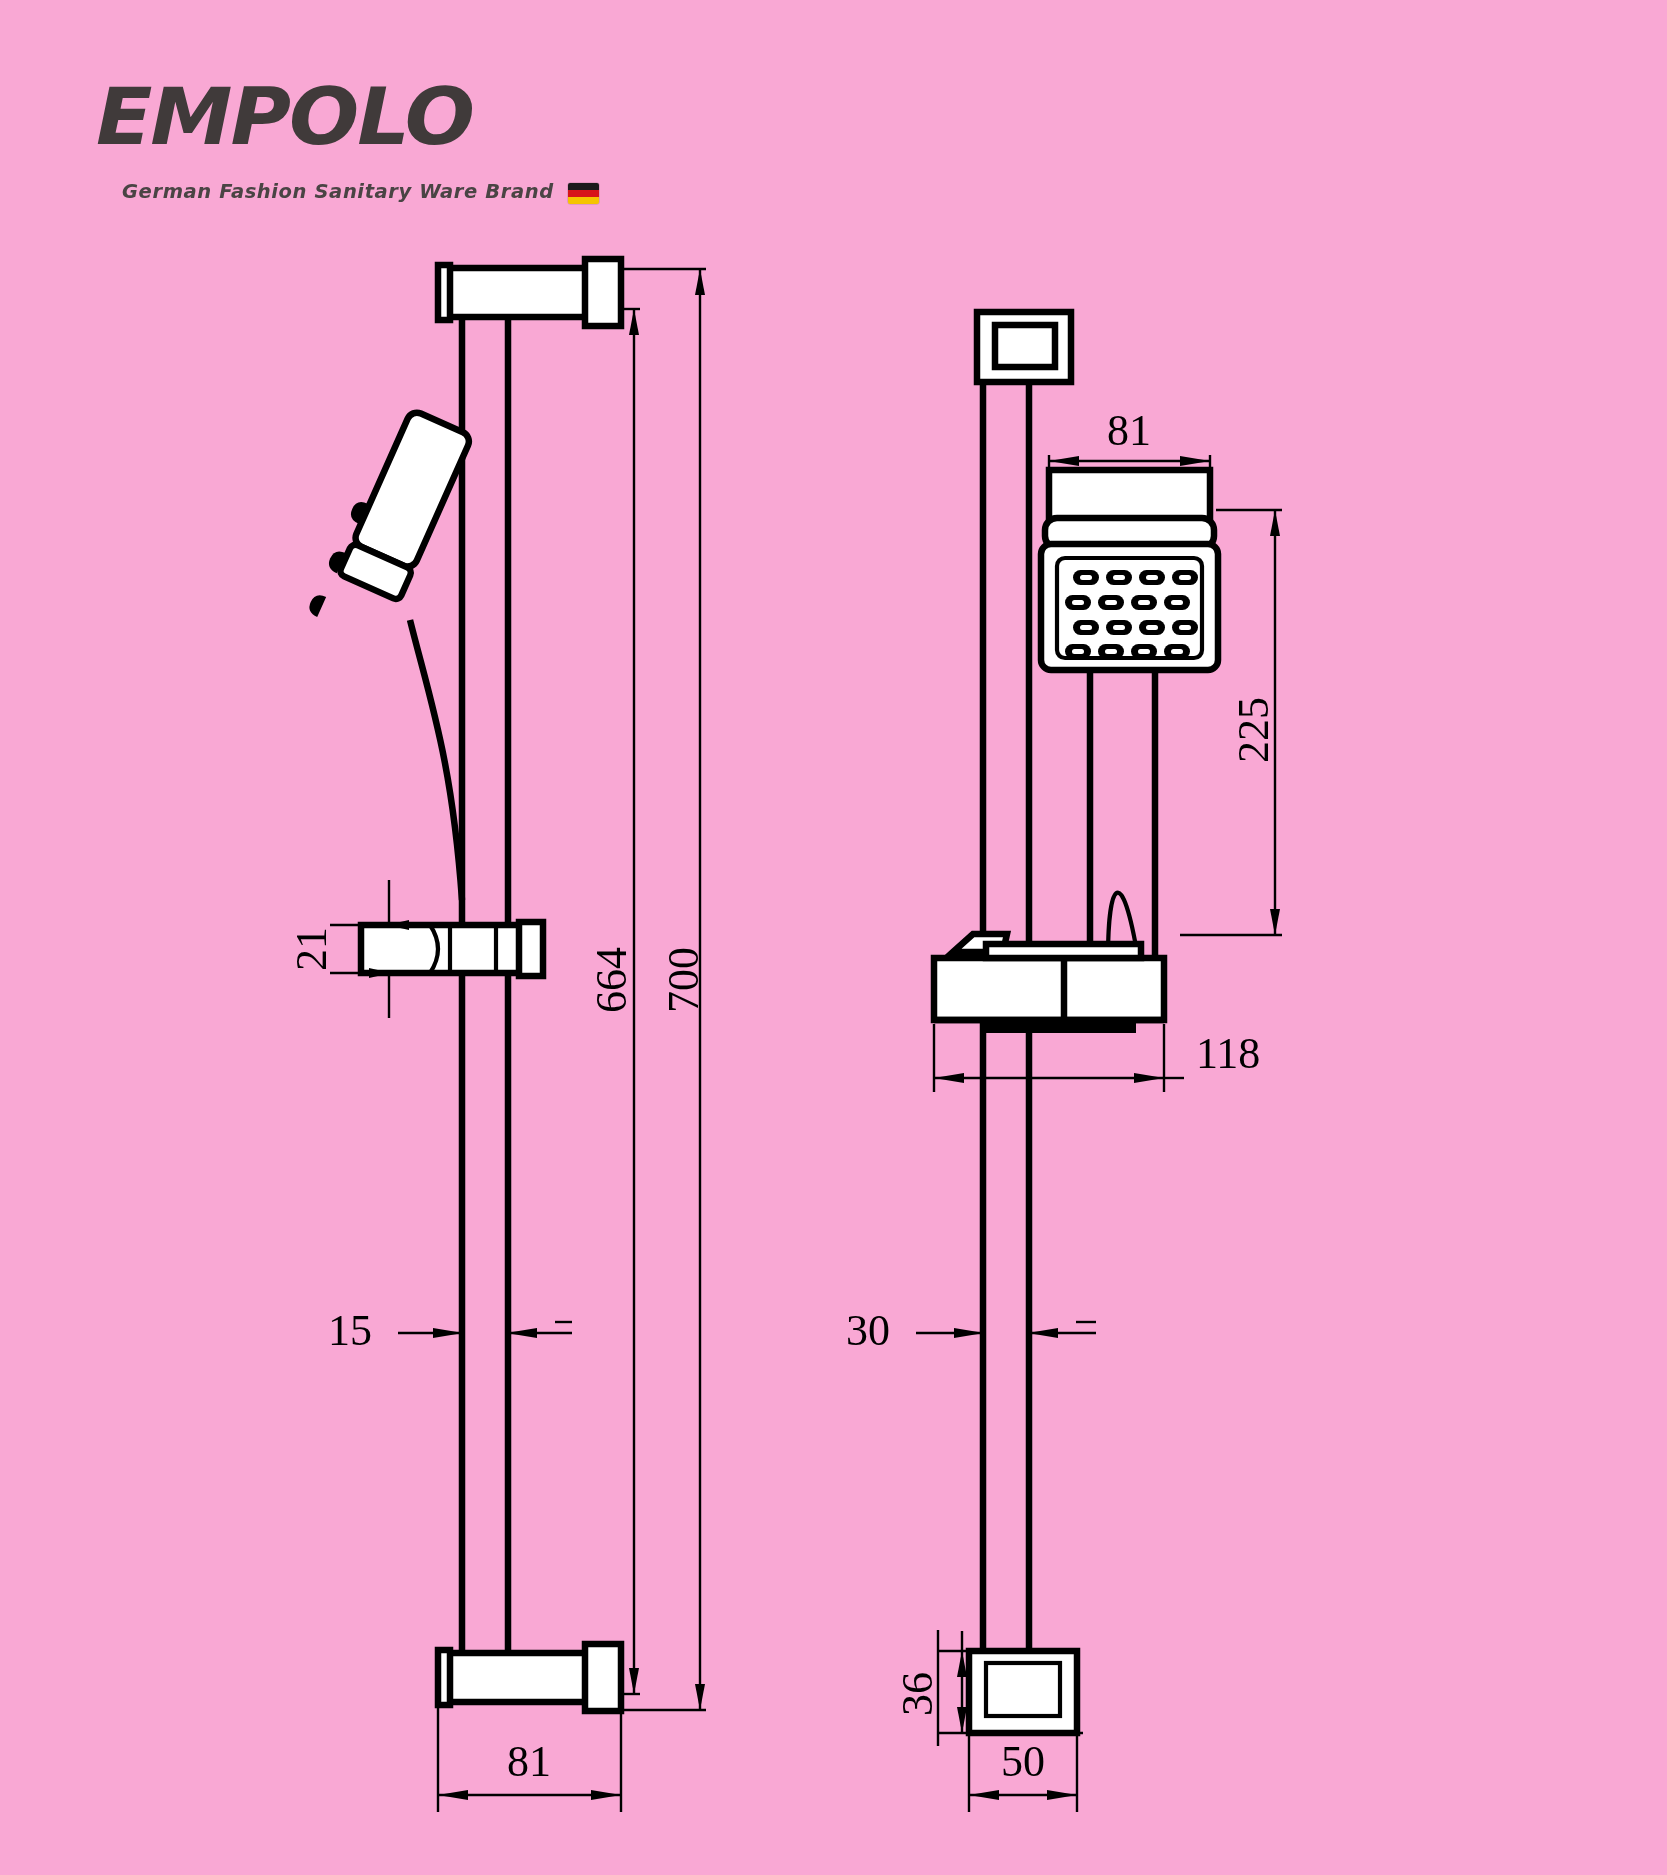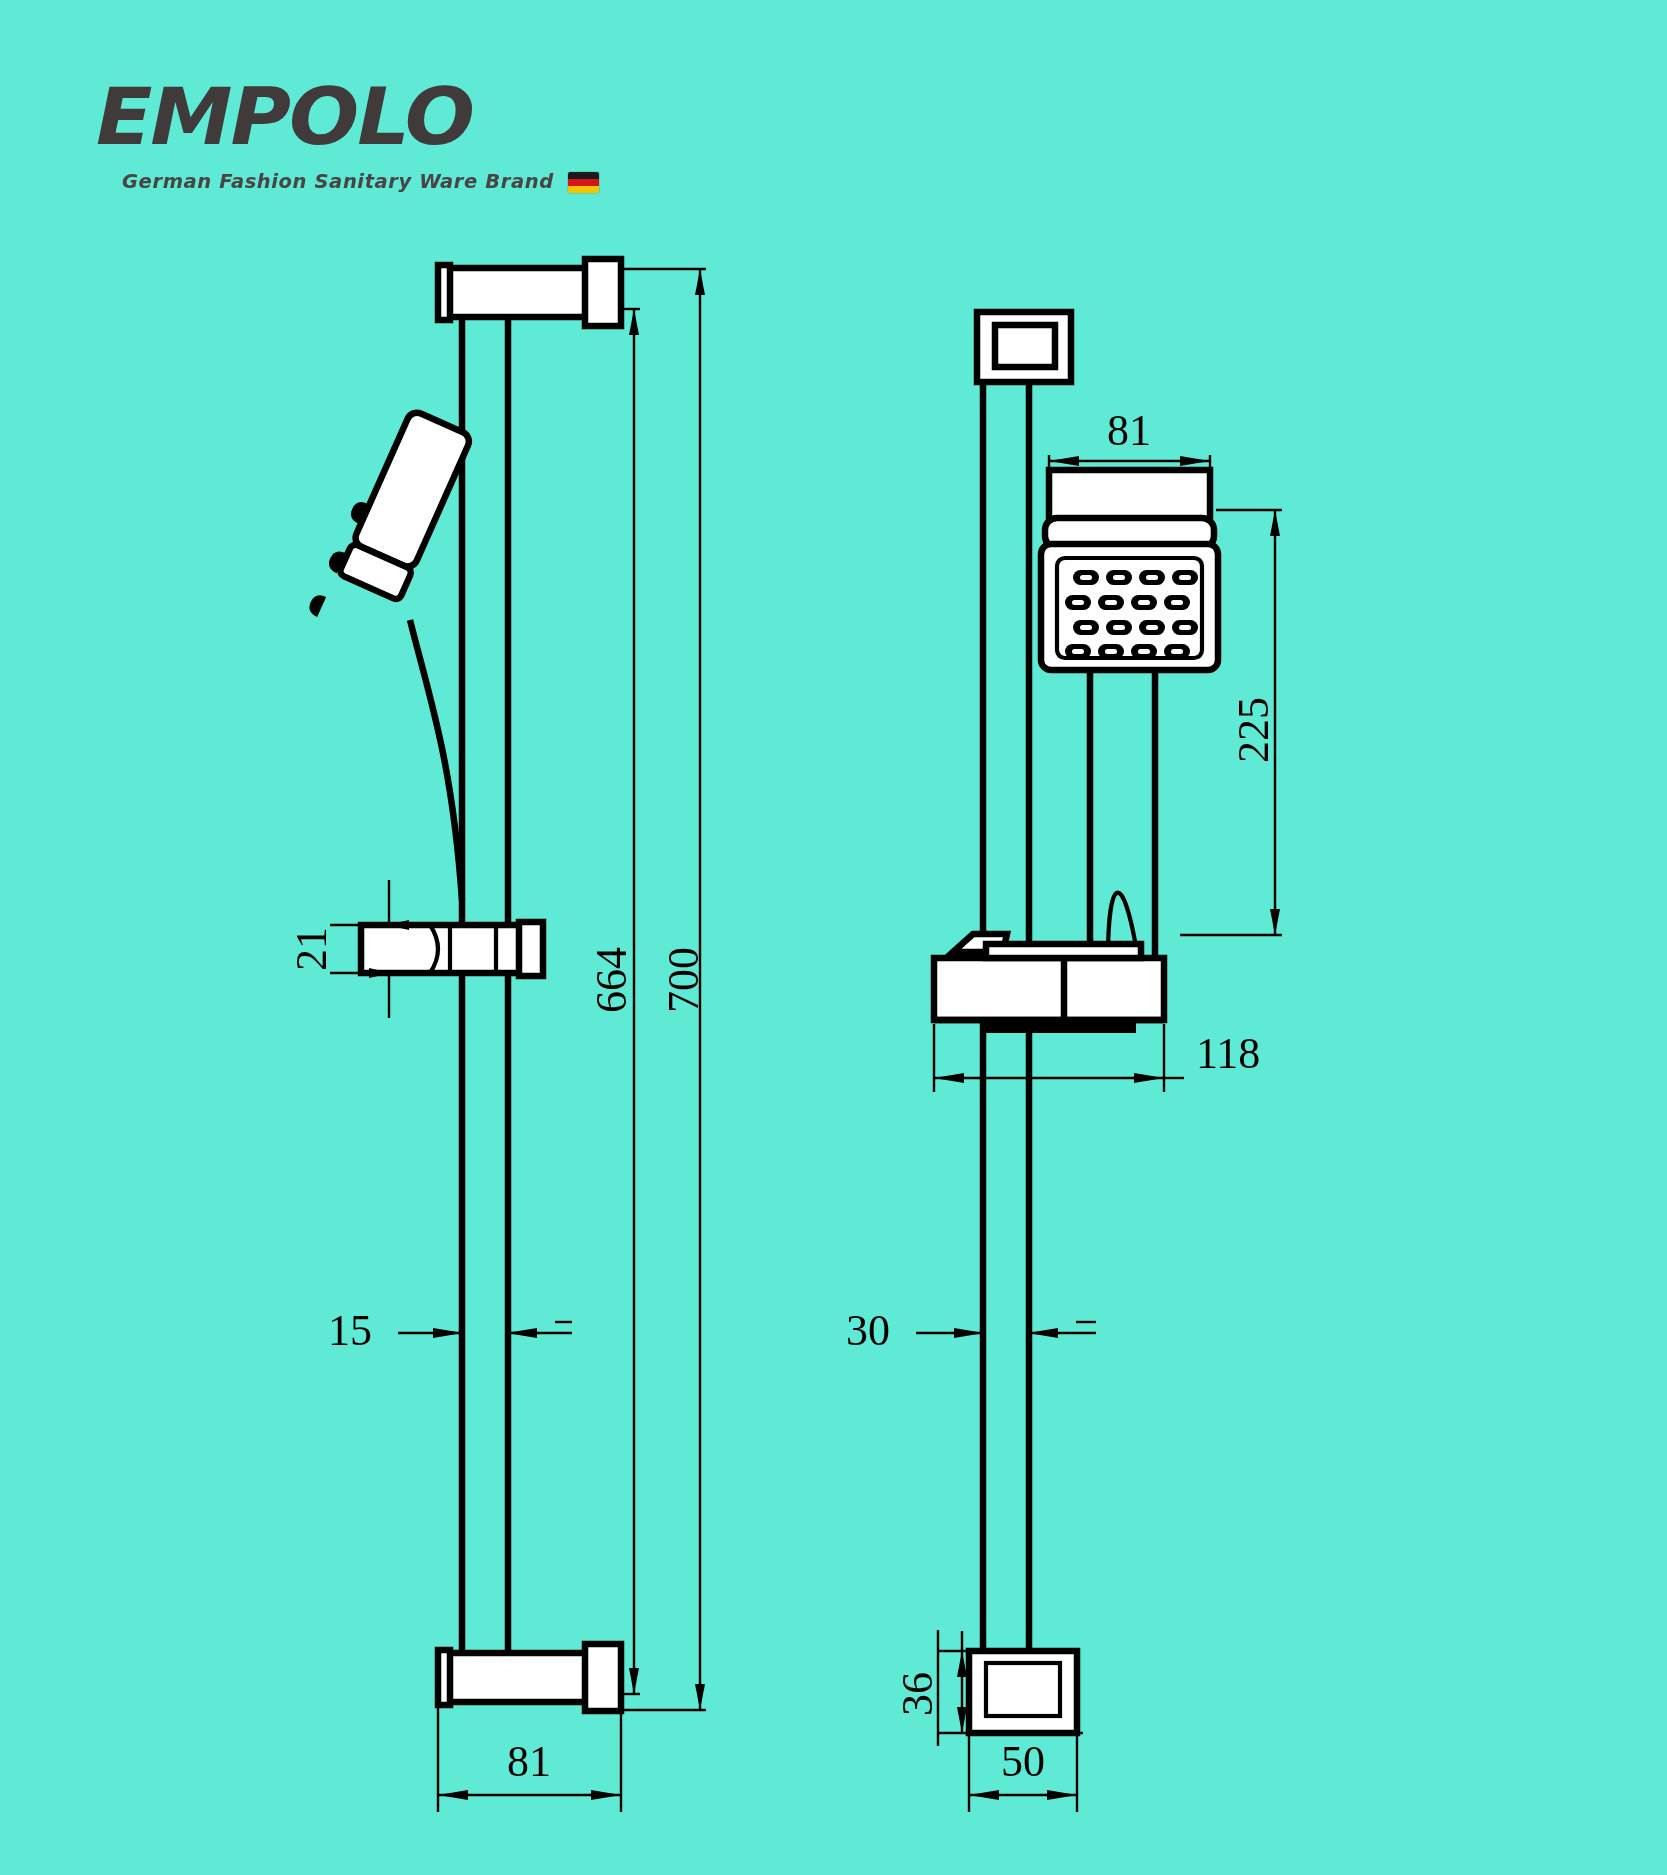--- a/index.html
+++ b/index.html
@@ -9,21 +9,21 @@
     background: #ffffff;
   }
   body {
     font-family: "Liberation Sans", sans-serif;
     color: #000000;
   }
   #page {
     position: relative;
     width: 1667px;
     height: 1875px;
-    background: #5eead4;
+    background: #f9a8d4;
     overflow: hidden;
   }
 
   
   #logo-block {
     position: absolute;
     left: 96px;
     top: 78px;
     width: 560px;
     height: 130px;
@@ -37,23 +37,23 @@
     line-height: 1;
     letter-spacing: -2px;
     color: #403A3A;
     transform: scaleX(1.06);
     transform-origin: left top;
     white-space: nowrap;
   }
   #brand-tagline-row {
     position: absolute;
     left: 26px;
-    top: 92px;
+    top: 102px;
     display: flex;
-    align-items: flex-start;
+    align-items: center;
     white-space: nowrap;
   }
   #brand-tagline {
     font-family: "DejaVu Sans", sans-serif;
     font-style: italic;
     font-weight: 600;
     font-size: 19.5px;
     letter-spacing: 0.6px;
     color: #4a4444;
   }

